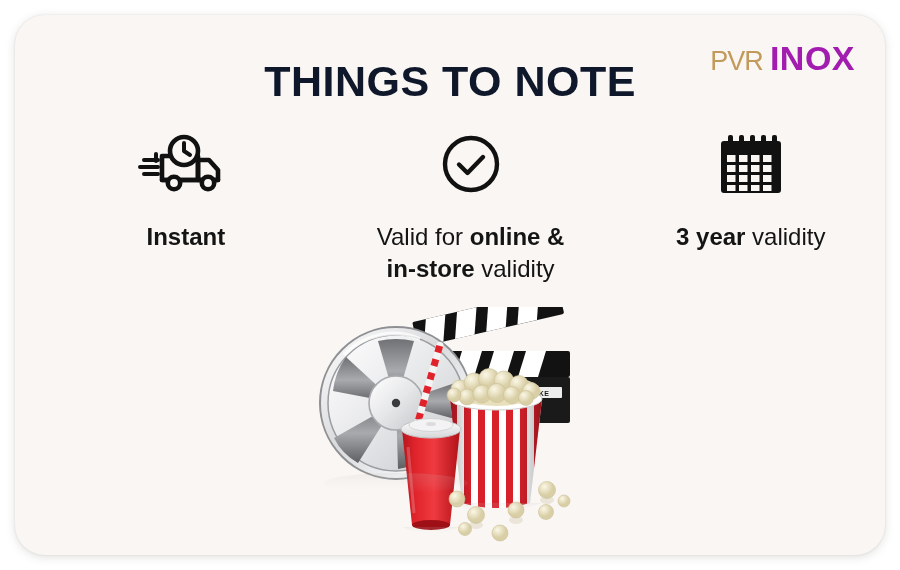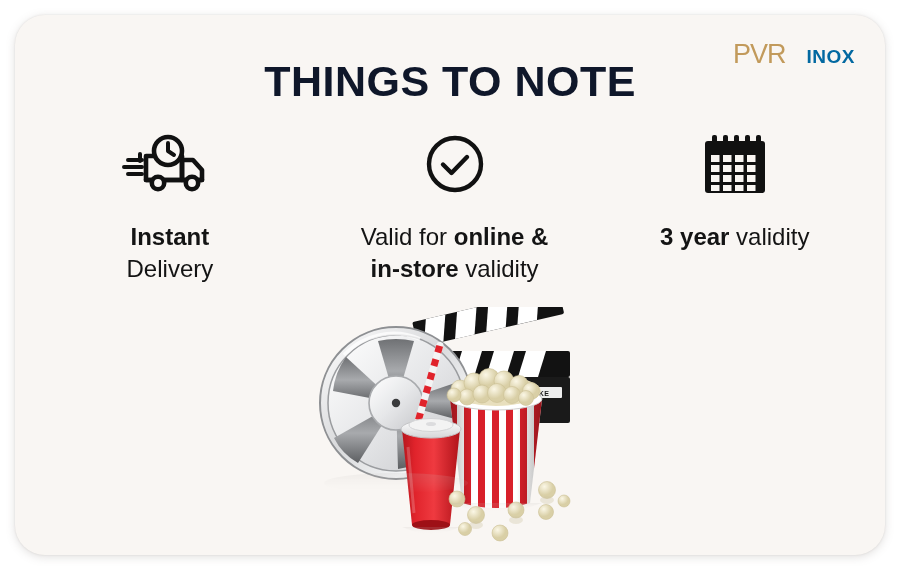--- a/index.html
+++ b/index.html
@@ -17,45 +17,45 @@
     width: 870px; height: 540px;
     background: #f9f6f3;
     border-radius: 30px;
     box-shadow: 0 2px 10px rgba(120,110,105,.22), 0 0 2px rgba(120,110,105,.18);
     overflow: hidden;
   }
 
   
   .logo {
     position: absolute; right: 30px; top: 24px;
-    display: flex; align-items: baseline; gap: 21px;
+    display: flex; align-items: baseline; gap: 7px;
     letter-spacing: .5px;
   }
   .logo-pvr {
     font-size: 27px; font-weight: 400; color: #c29a5b;
     letter-spacing: -1px; font-family: "Liberation Sans", sans-serif;
     transform: scaleY(1.04);
   }
   .logo-inox {
-    font-size: 19px; font-weight: 700; color: #0369a1;
+    font-size: 34px; font-weight: 700; color: #a21caf;
     letter-spacing: .5px;
   }
 
   
   .title {
     position: absolute; left: 0; right: 0; top: 42px;
     text-align: center;
     font-size: 43px; font-weight: 700; color: #0f172a;
     letter-spacing: .5px;
     font-family: "Liberation Sans", sans-serif;
   }
 
   
   .features {
-    position: absolute; left: 40px; top: 118px; width: 790px;
+    position: absolute; left: 56px; top: 118px; width: 790px;
     display: flex; align-items: flex-start; gap: 32px;
   }
   .feat { display: flex; flex-direction: column; align-items: center; }
   .feat.c1 { width: 250px; }
   .feat.c2 { width: 300px; }
   .feat.c3 { width: 240px; }
   .feat-icon { height: 62px; display: flex; align-items: center; justify-content: center; }
   .feat-cap {
     margin-top: 26px; text-align: center; color: #141414;
     font-size: 24px; line-height: 1.32; font-weight: 400;
@@ -97,21 +97,20 @@
 
             <path d="M6 26 H20 M2 33 H20 M6 40 H20" stroke-width="4"></path>
             <path d="M18 20 v7" stroke-width="4"></path>
 
             <circle cx="46" cy="17" r="14" fill="#f9f6f3"></circle>
             <path d="M46 9 V17 L52 21" stroke-width="4"></path>
           </svg>
         </div>
         <div class="feat-cap">
           <b>Instant</b><br>
-          <span>Delivery</span>
         </div>
       </div>
 
       <div class="feat c2">
         <div class="feat-icon">
           <svg width="62" height="62" viewBox="0 0 62 62" fill="none" stroke="#111" stroke-width="4.4" stroke-linecap="round" stroke-linejoin="round">
             <circle cx="31" cy="31" r="26"></circle>
             <path d="M19 31.5 L27.5 40 L43 24"></path>
           </svg>
         </div>

